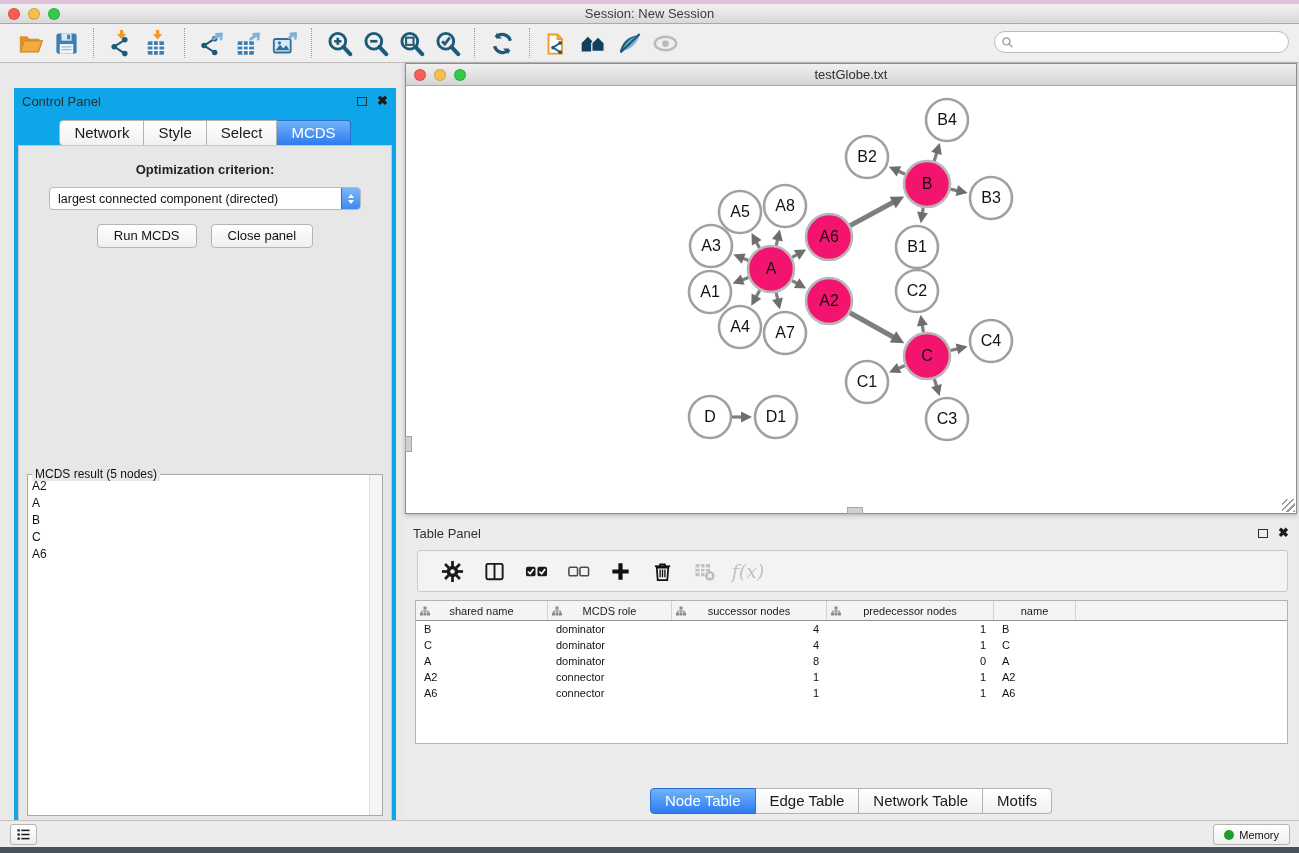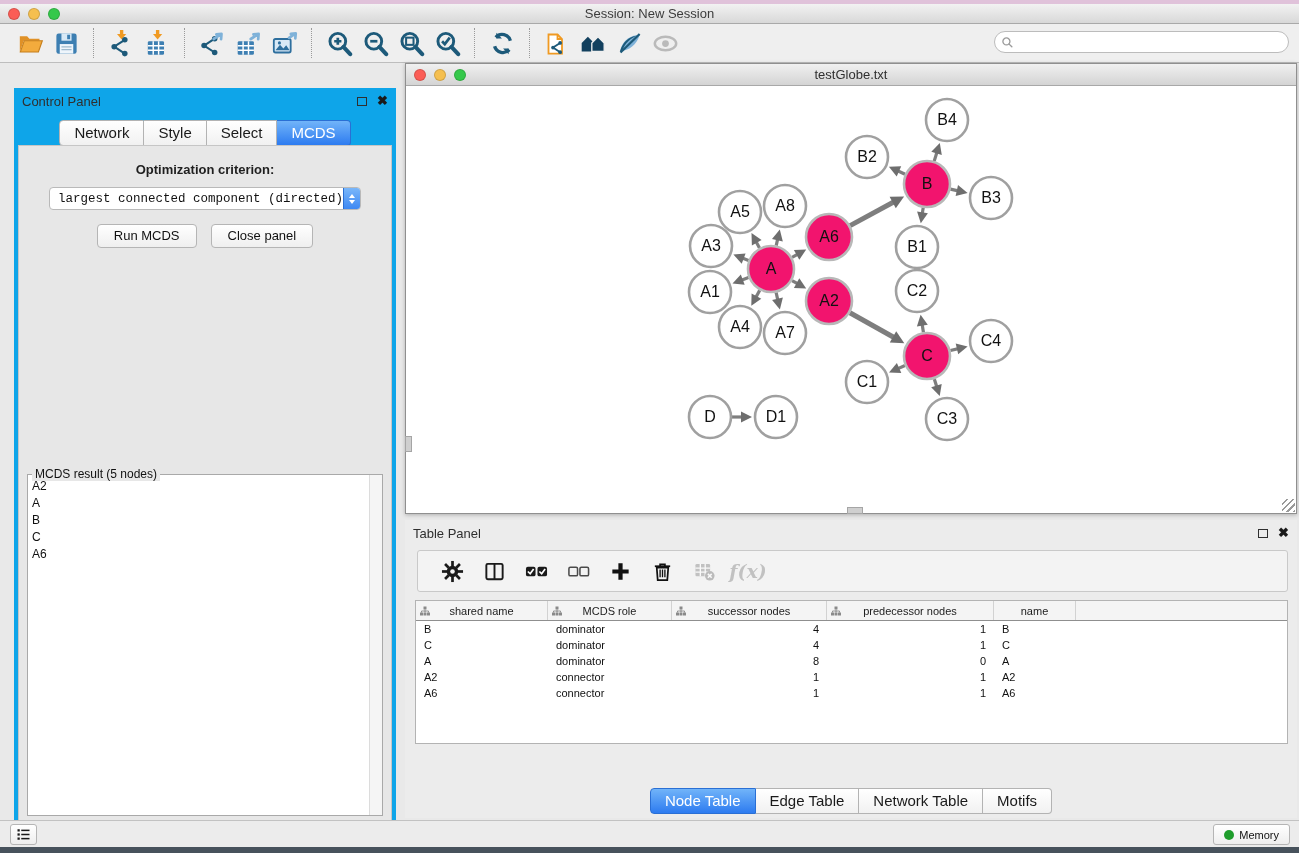--- a/index.html
+++ b/index.html
@@ -16,21 +16,21 @@
   .tl.red{background:#fb5d56;} .tl.yel{background:#f5bf4f;} .tl.grn{background:#35c84b;}
   #titlebar .win-title { position:absolute; left:0; right:0; text-align:center;
     font-size:13px; color:#3c3c3c; }
 
   
   #toolbar { left:0; top:24px; width:1299px; height:39px; background:#efefef;
     border-bottom:1px solid #bdbdbd; display:flex; align-items:center; padding-left:12px; }
   .tb-btn { width:36px; height:34px; display:flex; align-items:center; justify-content:center;
     background:transparent; border:none; }
   .tb-btn svg { width:27px; height:27px; }
-  .tb-btn.dim { opacity:.55;font-weight:bold; }
+  .tb-btn.dim { opacity:.55; }
   .tb-sep { width:0; height:30px; border-left:1px dotted #9a9a9a; margin:0 9px; }
   #search-wrap { position:absolute; right:10px; top:31px; width:295px; height:22px;
     background:#fff; border:1px solid #bcbcbc; border-radius:11px;
     display:flex; align-items:center; padding-left:6px; }
   #search-wrap svg { width:13px; height:13px; }
   #search-input { border:none; outline:none; flex:1; height:18px; font-size:12px; background:transparent; }
 
   
   #control-panel { left:14px; top:64px; width:382px; height:748px; background:#0ea5e9;margin-top:24px; }
   .panel-head { height:26px; display:flex; align-items:center; padding:0 8px; }
@@ -42,21 +42,21 @@
   .mac-tab { font-size:15px; color:#1a1a1a; background:linear-gradient(#ffffff,#f1f1f1);
     border:1px solid #b3b3b3; border-left:none; padding:3px 14px 4px; }
   .mac-tab:first-child { border-left:1px solid #b3b3b3; border-radius:4px 0 0 4px; }
   .mac-tab:last-child { border-radius:0 4px 4px 0; }
   .mac-tab.active { background:linear-gradient(#71b4f9,#2d7bf0); color:#fff; border-color:#2a6fd4; }
   #cp-content { position:absolute; left:4px; right:4px; top:57px; bottom:7px;
     background:#e7e7e7; border:1px solid #c6c6c6; border-radius:0; }
   #opt-label { margin-top:16px; text-align:center; font-size:13px; font-weight:bold; color:#1f1f1f; }
   #criterion-select { margin:10px auto 0; width:312px; height:23px; background:#fff;
     border:1px solid #b9b9b9; border-radius:4px; display:flex; align-items:center; overflow:hidden; }
-  #criterion-select .val { flex:1; font-size:12.5px; padding-left:8px; color:#111; white-space:nowrap;font-family:Liberation Mono, monospace; }
+  #criterion-select .val { flex:1; font-size:12.5px; padding-left:8px; color:#111; white-space:nowrap; }
   .stepper { width:19px; height:23px; background:linear-gradient(#7db9fa,#3b86f2);
     border-left:1px solid #2a6fd4; display:flex; flex-direction:column; align-items:center; justify-content:center; gap:2px; }
   .stepper i { width:0; height:0; border-left:3.5px solid transparent; border-right:3.5px solid transparent; }
   .stepper .up { border-bottom:4px solid #fff; }
   .stepper .dn { border-top:4px solid #fff; }
   .btn-row { display:flex; justify-content:center; gap:14px; margin-top:14px; }
   .mac-btn { background:linear-gradient(#ffffff,#efefef); border:1px solid #b5b5b5;
     border-radius:4px; font-size:13px; color:#111; padding:3px 16px 4px; }
   #mcds-fieldset { position:absolute; left:8px; right:8px; top:328px; bottom:12px;
     border:1px solid #a9a9a9; background:#fff; }

